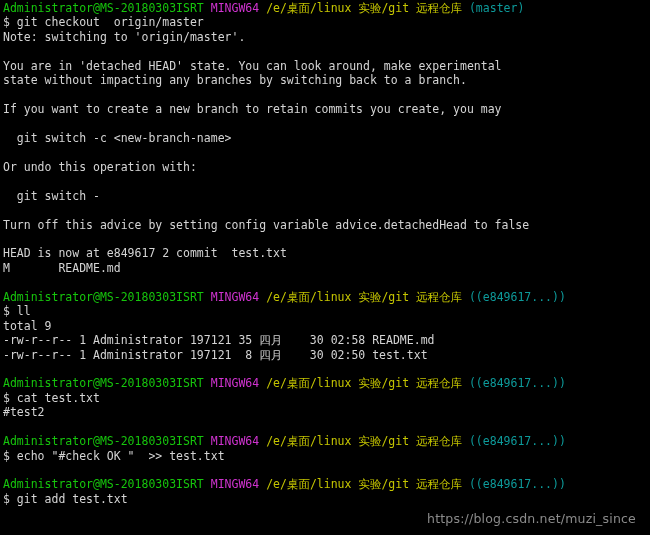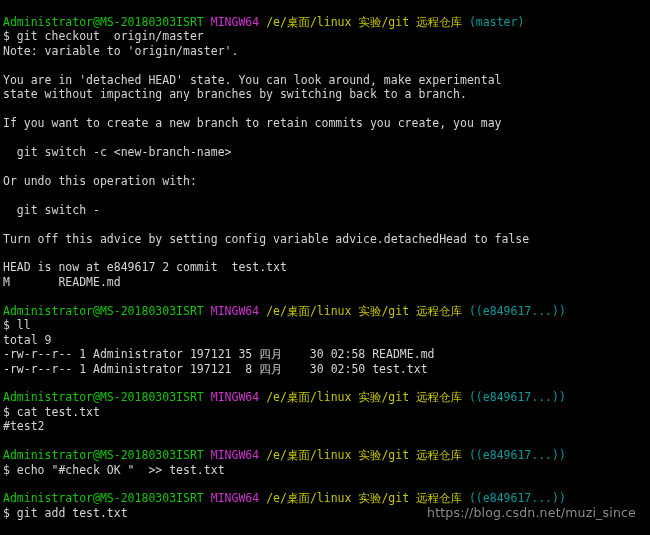--- a/index.html
+++ b/index.html
@@ -15,21 +15,21 @@
   }
   #terminal {
     position: relative;
     width: 644px;
     height: 535px;
     background: #000000;
     color: #d4d4d4;
     font-family: "DejaVu Sans Mono", "Liberation Mono", monospace;
     font-size: 11.5px;
     line-height: 14.45px;
-    padding: 15px 0 0 3px;
+    padding: 1px 0 0 3px;
     box-sizing: border-box;
     letter-spacing: 0px;
   }
   .line {
     white-space: pre;
     height: 14.45px;
     font-size: 11.5px;
     line-height: 14.45px;
   }
   .blank {
@@ -39,36 +39,36 @@
   .seg { white-space: pre; }
   .c-user   { color: #16c60c; }
   .c-mingw  { color: #d033d0; }
   .c-path   { color: #c5c500; }
   .c-branch { color: #0d9a9a; }
   .c-out    { color: #d4d4d4; }
   .c-prompt { color: #d4d4d4; }
   #watermark {
     position: absolute;
     right: 8px;
-    bottom: 15px;
+    bottom: 9px;
     color: #8b8b8b;
     font-family: "DejaVu Sans", "Liberation Sans", sans-serif;
     font-size: 12.5px;
     letter-spacing: 0.2px;
     white-space: pre;
   }
 </style>
 </head>
 <body>
 
 <div id="terminal">
   <div id="terminal-output">
       <div class="line"><span class="seg c-user">Administrator@MS-20180303ISRT</span><span class="seg c-out"> </span><span class="seg c-mingw">MINGW64</span><span class="seg c-out"> </span><span class="seg c-path">/e/桌面/linux 实验/git 远程仓库</span><span class="seg c-out"> </span><span class="seg c-branch">(master)</span></div>
       <div class="line"><span class="seg c-prompt">$ git checkout  origin/master</span></div>
-      <div class="line"><span class="seg c-out">Note: variable to 'origin/master'.</span></div>
+      <div class="line"><span class="seg c-out">Note: switching to 'origin/master'.</span></div>
       <div class="blank"> </div>
       <div class="line"><span class="seg c-out">You are in 'detached HEAD' state. You can look around, make experimental</span></div>
       <div class="line"><span class="seg c-out">state without impacting any branches by switching back to a branch.</span></div>
       <div class="blank"> </div>
       <div class="line"><span class="seg c-out">If you want to create a new branch to retain commits you create, you may</span></div>
       <div class="blank"> </div>
       <div class="line"><span class="seg c-out">  git switch -c &lt;new-branch-name&gt;</span></div>
       <div class="blank"> </div>
       <div class="line"><span class="seg c-out">Or undo this operation with:</span></div>
       <div class="blank"> </div>

